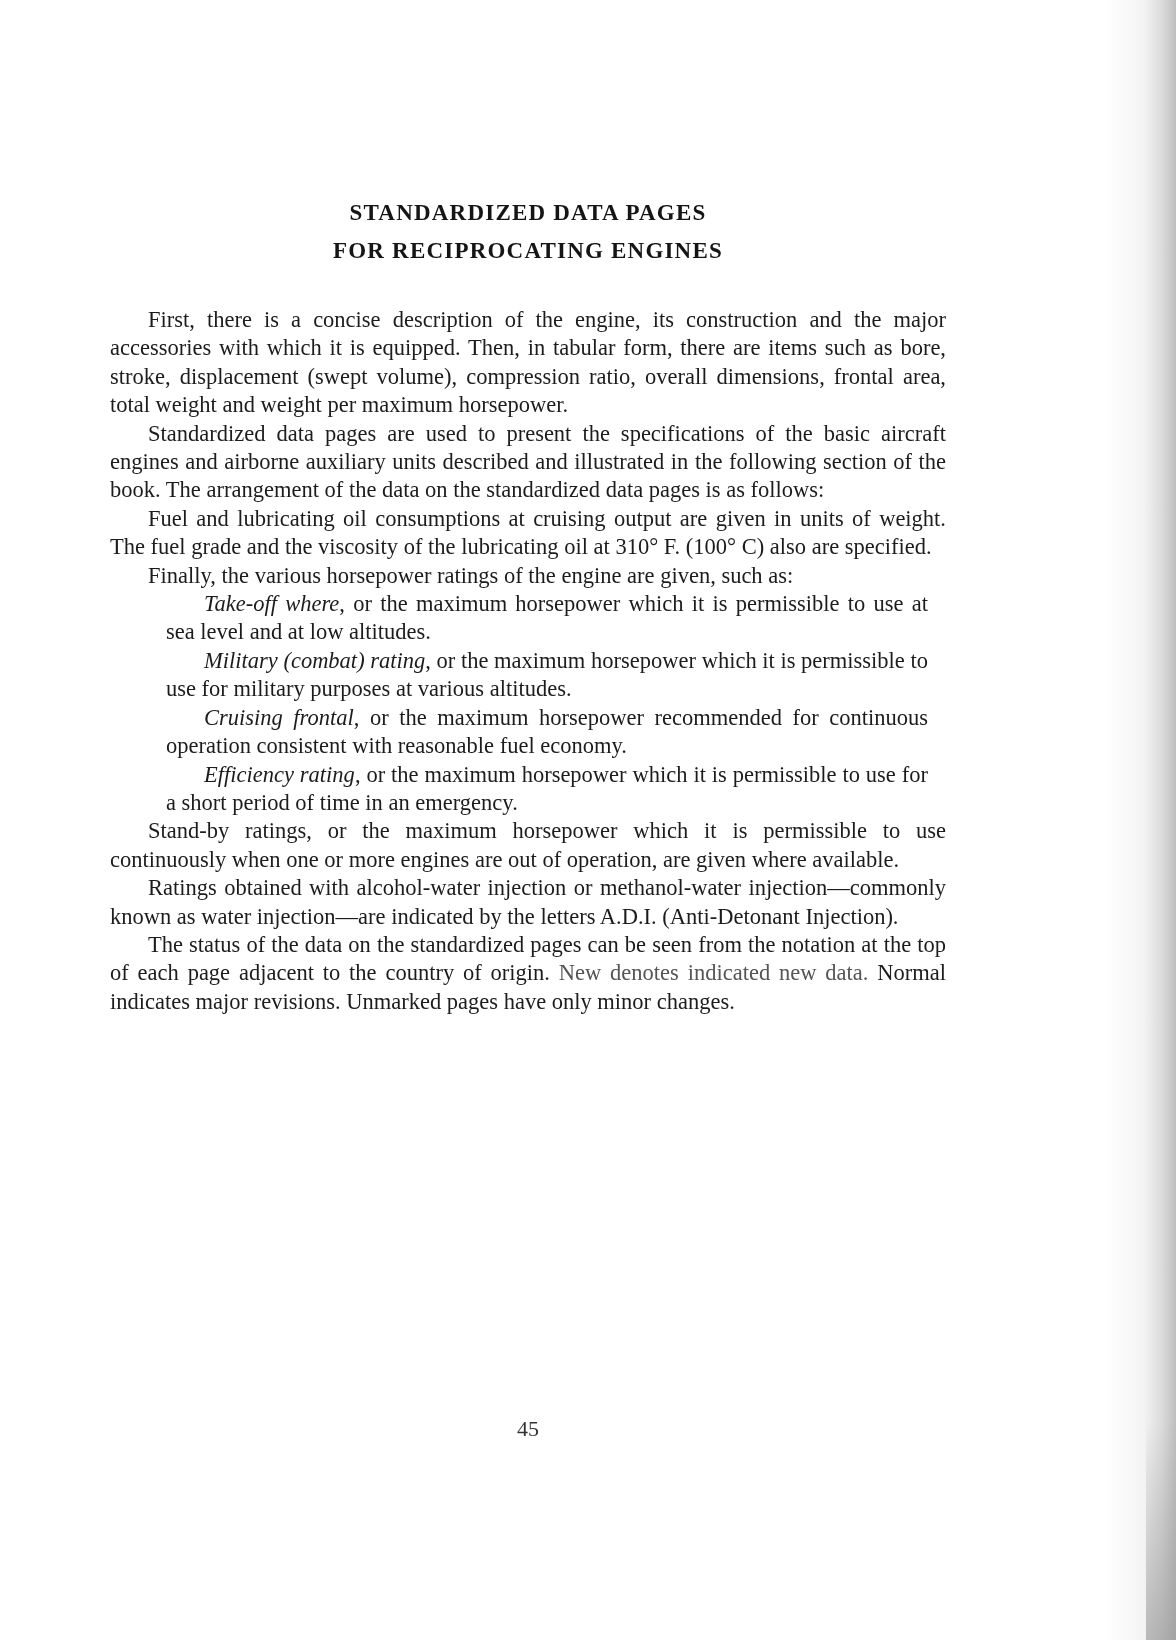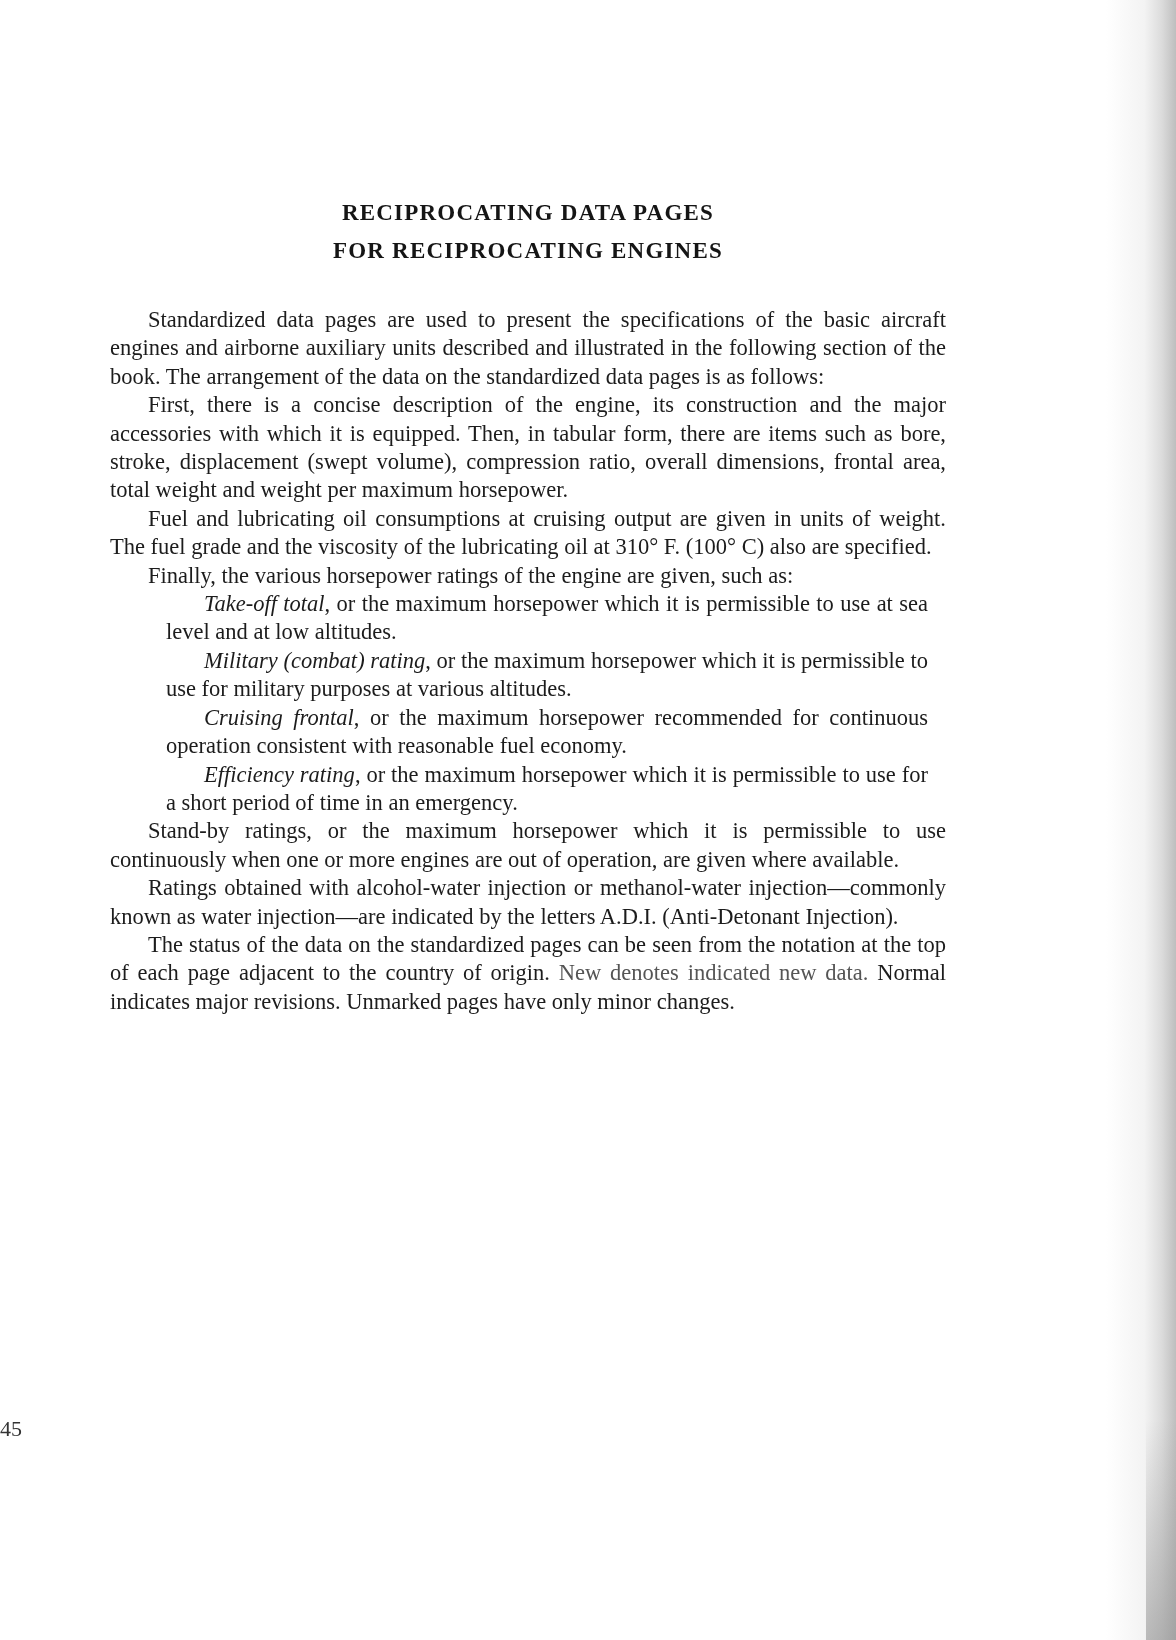--- a/index.html
+++ b/index.html
@@ -72,43 +72,44 @@
       text-indent: 0;
     }
     .rating-term { font-style: italic; }
     .status-term { }
     .faded { color: #555; }
     .page-number {
       position: absolute;
       top: 1416px;
       left: 0;
       width: 1056px;
+      text-align: center;
       font-size: 22px;
       color: #333;
     }
   </style>
 </head>
 <body>
 
 <div class="binding-shadow"></div>
 <div class="binding-shadow-bottom"></div>
 
 <div class="page-title">
-  <div>RECIPROCATING DATA PAGES</div>
+  <div>STANDARDIZED DATA PAGES</div>
   <div>FOR RECIPROCATING ENGINES</div>
 </div>
 
 <div class="body-text">
+  <p>First, there is a concise description of the engine, its construction and the major accessories with which it is equipped.  Then, in tabular form, there are items such as bore, stroke, displacement (swept volume), compression ratio, overall dimensions, frontal area, total weight and weight per maximum horsepower.</p>
   <p>Standardized data pages are used to present the specifications of the basic aircraft engines and airborne auxiliary units described and illustrated in the following section of the book.  The arrangement of the data on the standardized data pages is as follows:</p>
-  <p>First, there is a concise description of the engine, its construction and the major accessories with which it is equipped.  Then, in tabular form, there are items such as bore, stroke, displacement (swept volume), compression ratio, overall dimensions, frontal area, total weight and weight per maximum horsepower.</p>
   <p>Fuel and lubricating oil consumptions at cruising output are given in units of weight.  The fuel grade and the viscosity of the lubricating oil at 310° F. (100° C) also are specified.</p>
   <p>Finally, the various horsepower ratings of the engine are given, such as:</p>
 
   <div class="rating-list">
-    <p class="rating-item"><span class="rating-term">Take-off total</span><span>, or the maximum horsepower which it is permissible to use at sea level and at low altitudes.</span></p>
+    <p class="rating-item"><span class="rating-term">Take-off where</span><span>, or the maximum horsepower which it is permissible to use at sea level and at low altitudes.</span></p>
     <p class="rating-item"><span class="rating-term">Military (combat) rating</span><span>, or the maximum horsepower which it is permissible to use for military purposes at various altitudes.</span></p>
     <p class="rating-item"><span class="rating-term">Cruising frontal</span><span>, or the maximum horsepower recommended for continuous operation consistent with reasonable fuel economy.</span></p>
     <p class="rating-item"><span class="rating-term">Efficiency rating</span><span>, or the maximum horsepower which it is permissible to use for a short period of time in an emergency.</span></p>
   </div>
 
   <p>Stand-by ratings, or the maximum horsepower which it is permissible to use continuously when one or more engines are out of operation, are given where available.</p>
   <p>Ratings obtained with alcohol-water injection or methanol-water injection—commonly known as water injection—are indicated by the letters A.D.I. (Anti-Detonant Injection).</p>
   <p><span>The status of the data on the standardized pages can be seen from the notation at the top of each page adjacent to the country of origin.</span> <span class="status-term faded">New</span><span class="faded"> denotes indicated new data. </span><span class="status-term">Normal</span><span> indicates major revisions. Unmarked pages have only minor changes.</span></p>
 </div>
 

